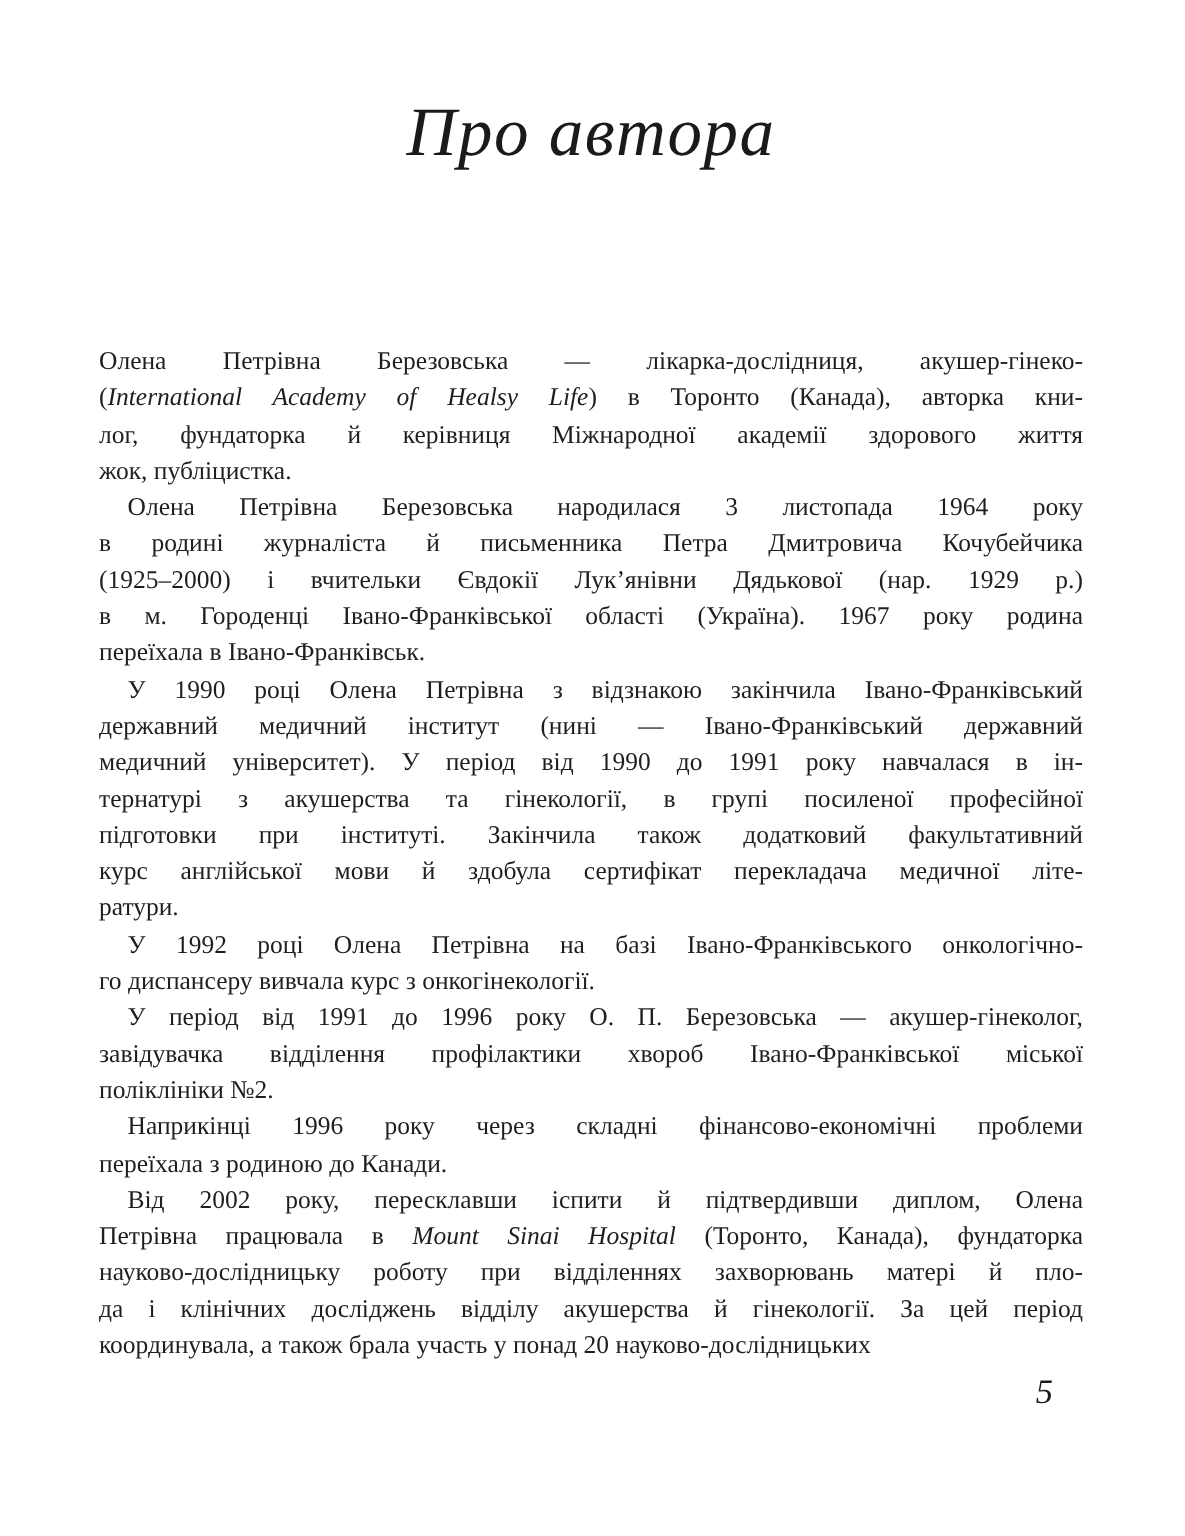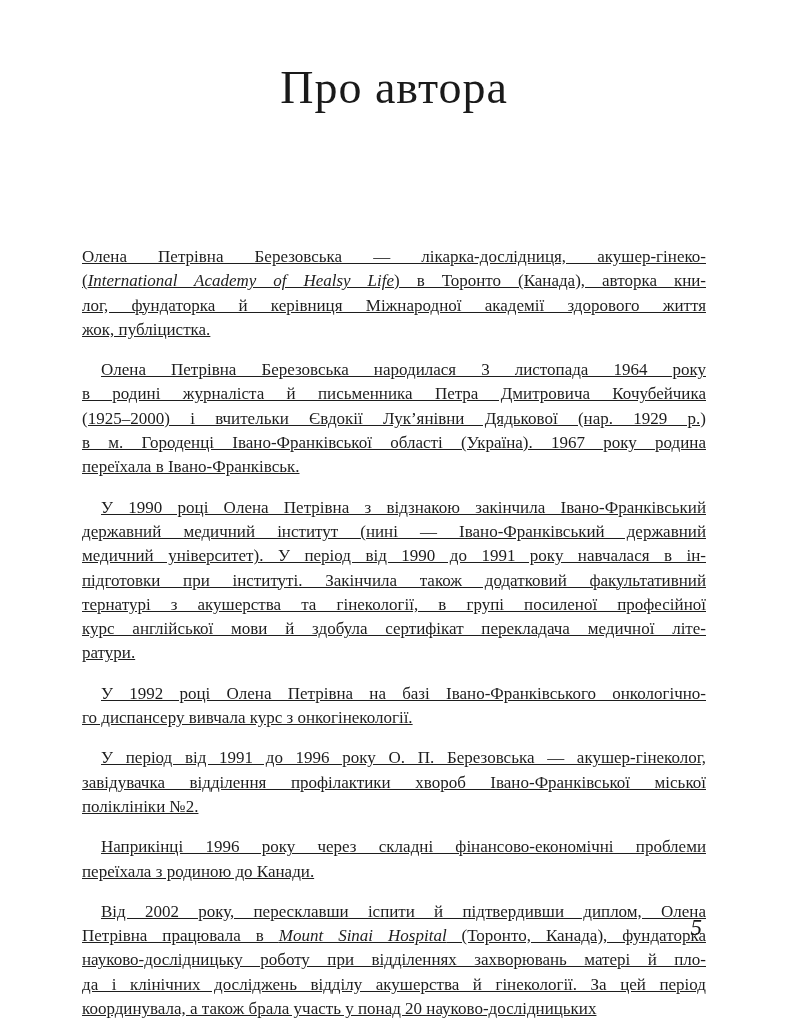--- a/index.html
+++ b/index.html
@@ -16,36 +16,37 @@
     font-family: "Liberation Serif", serif;
     color: #1c1c1c;
   }
   .chapter-title {
     position: absolute;
     top: 62px;
     left: 66px;
     width: 656px;
     text-align: center;
     font-family: "Liberation Serif", serif;
+    font-style: italic;
     font-weight: 400;
     font-size: 46px;
     line-height: 52px;
     color: #1a1a1a;
     letter-spacing: 1px;
   }
   .body-text {
     position: absolute;
     top: 229px;
     left: 66px;
     width: 656px;
     font-size: 17px;
     line-height: 24.3px;
     color: #1e1e1e;
   }
-  .para { margin: 16px; padding: 0; text-decoration: underline; }
+  .para { margin: 0; padding: 0; }
   .line {
     text-align: justify;
     text-align-last: justify;
     white-space: normal;
     overflow: hidden;
     height: 24.3px;
   }
   .line.last {
     text-align: center;
     text-align-last: left;
@@ -83,22 +84,22 @@
         <div class="line indent"><span>Олена Петрівна Березовська народилася 3 листопада 1964 року</span></div>
         <div class="line"><span>в родині журналіста й письменника Петра Дмитровича Кочубейчика</span></div>
         <div class="line"><span>(1925–2000) і вчительки Євдокії Лук’янівни Дядькової (нар. 1929 р.)</span></div>
         <div class="line"><span>в м. Городенці Івано-Франківської області (Україна). 1967 року родина</span></div>
         <div class="line last"><span>переїхала в Івано-Франківськ.</span></div>
       </div>
       <div class="para">
         <div class="line indent"><span>У 1990 році Олена Петрівна з відзнакою закінчила Івано-Франківський</span></div>
         <div class="line"><span>державний медичний інститут (нині — Івано-Франківський державний</span></div>
         <div class="line"><span>медичний університет). У період від 1990 до 1991 року навчалася в ін-</span></div>
+        <div class="line"><span>тернатурі з акушерства та гінекології, в групі посиленої професійної</span></div>
         <div class="line"><span>підготовки при інституті. Закінчила також додатковий факультативний</span></div>
-        <div class="line"><span>тернатурі з акушерства та гінекології, в групі посиленої професійної</span></div>
         <div class="line"><span>курс англійської мови й здобула сертифікат перекладача медичної літе-</span></div>
         <div class="line last"><span>ратури.</span></div>
       </div>
       <div class="para">
         <div class="line indent"><span>У 1992 році Олена Петрівна на базі Івано-Франківського онкологічно-</span></div>
         <div class="line last"><span>го диспансеру вивчала курс з онкогінекології.</span></div>
       </div>
       <div class="para">
         <div class="line indent"><span>У період від 1991 до 1996 року О. П. Березовська — акушер-гінеколог,</span></div>
         <div class="line"><span>завідувачка відділення профілактики хвороб Івано-Франківської міської</span></div>

